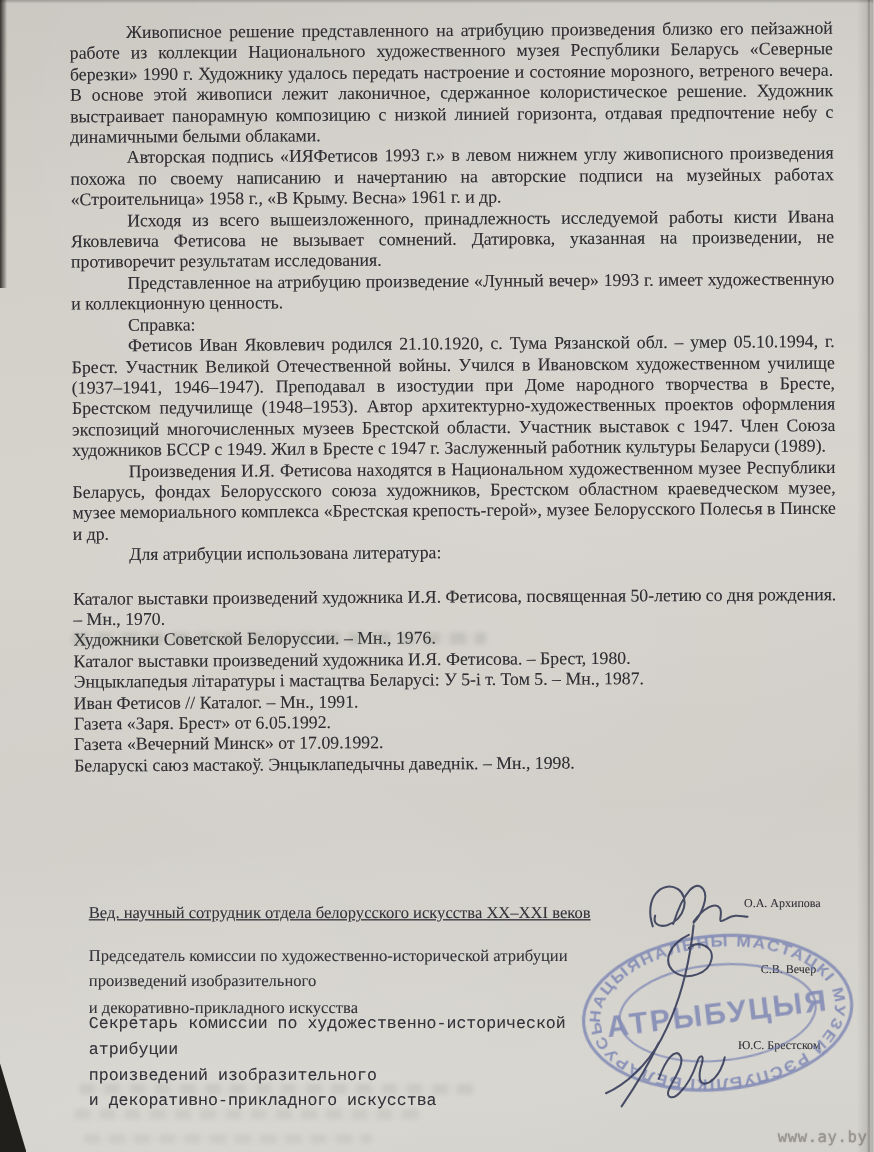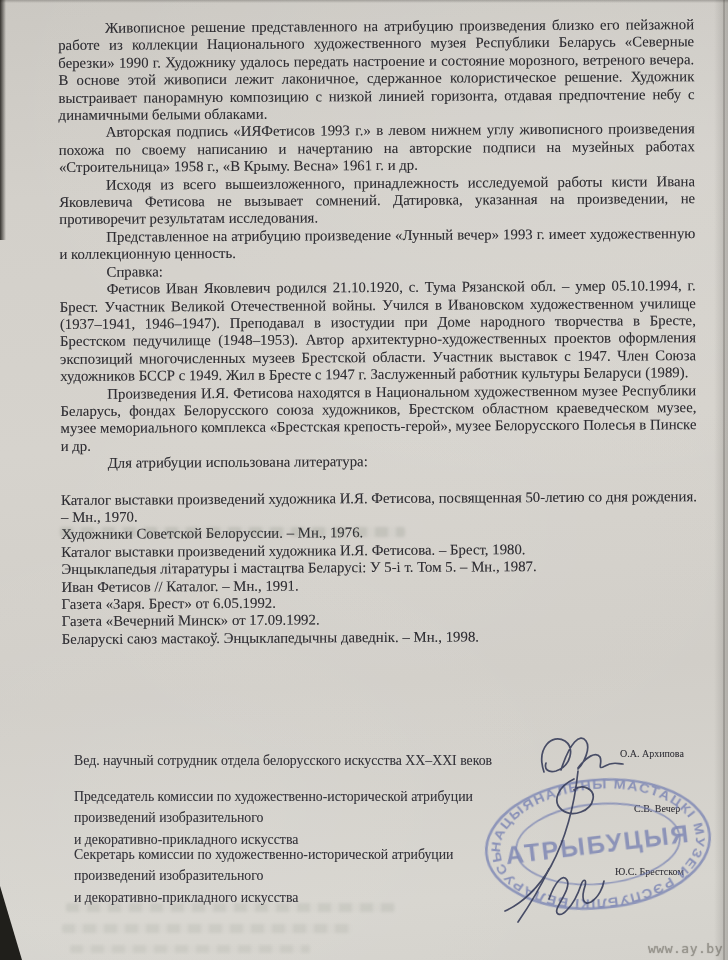--- a/index.html
+++ b/index.html
@@ -32,23 +32,23 @@
   .biblio .bib-item{text-indent:0;text-align:left;}
   .sig-title{
     position:absolute;left:74px;width:470px;z-index:1;
     font-size:13.8px;line-height:21.3px;color:#35343b;white-space:pre-line;
     text-shadow:0 0 .5px rgba(47,46,51,.3);
   }
   .sig-name{
     position:absolute;z-index:1;font-size:10px;color:#35343b;
     text-shadow:0 0 .5px rgba(47,46,51,.3);
   }
-  #sig-title-1{top:750px;}
+  #sig-title-1{top:750px;text-decoration:underline;}
   #sig-title-2{top:786px;}
-  #sig-title-3{top:844px;}
+  #sig-title-3{top:844px;font-family:Liberation Mono, monospace;}
   #sig-name-1{left:620px;top:748px;}
   #sig-name-2{left:634px;top:803px;}
   #sig-name-3{left:615px;top:866px;}
   .stamp{
     position:absolute;left:464px;top:748px;width:268px;height:192px;z-index:2;
     transform:rotate(-5deg);opacity:.82;filter:blur(.3px);
   }
   .signatures{position:absolute;inset:0;z-index:3;pointer-events:none;}
   .watermark{
     position:absolute;right:5px;bottom:4px;z-index:4;

